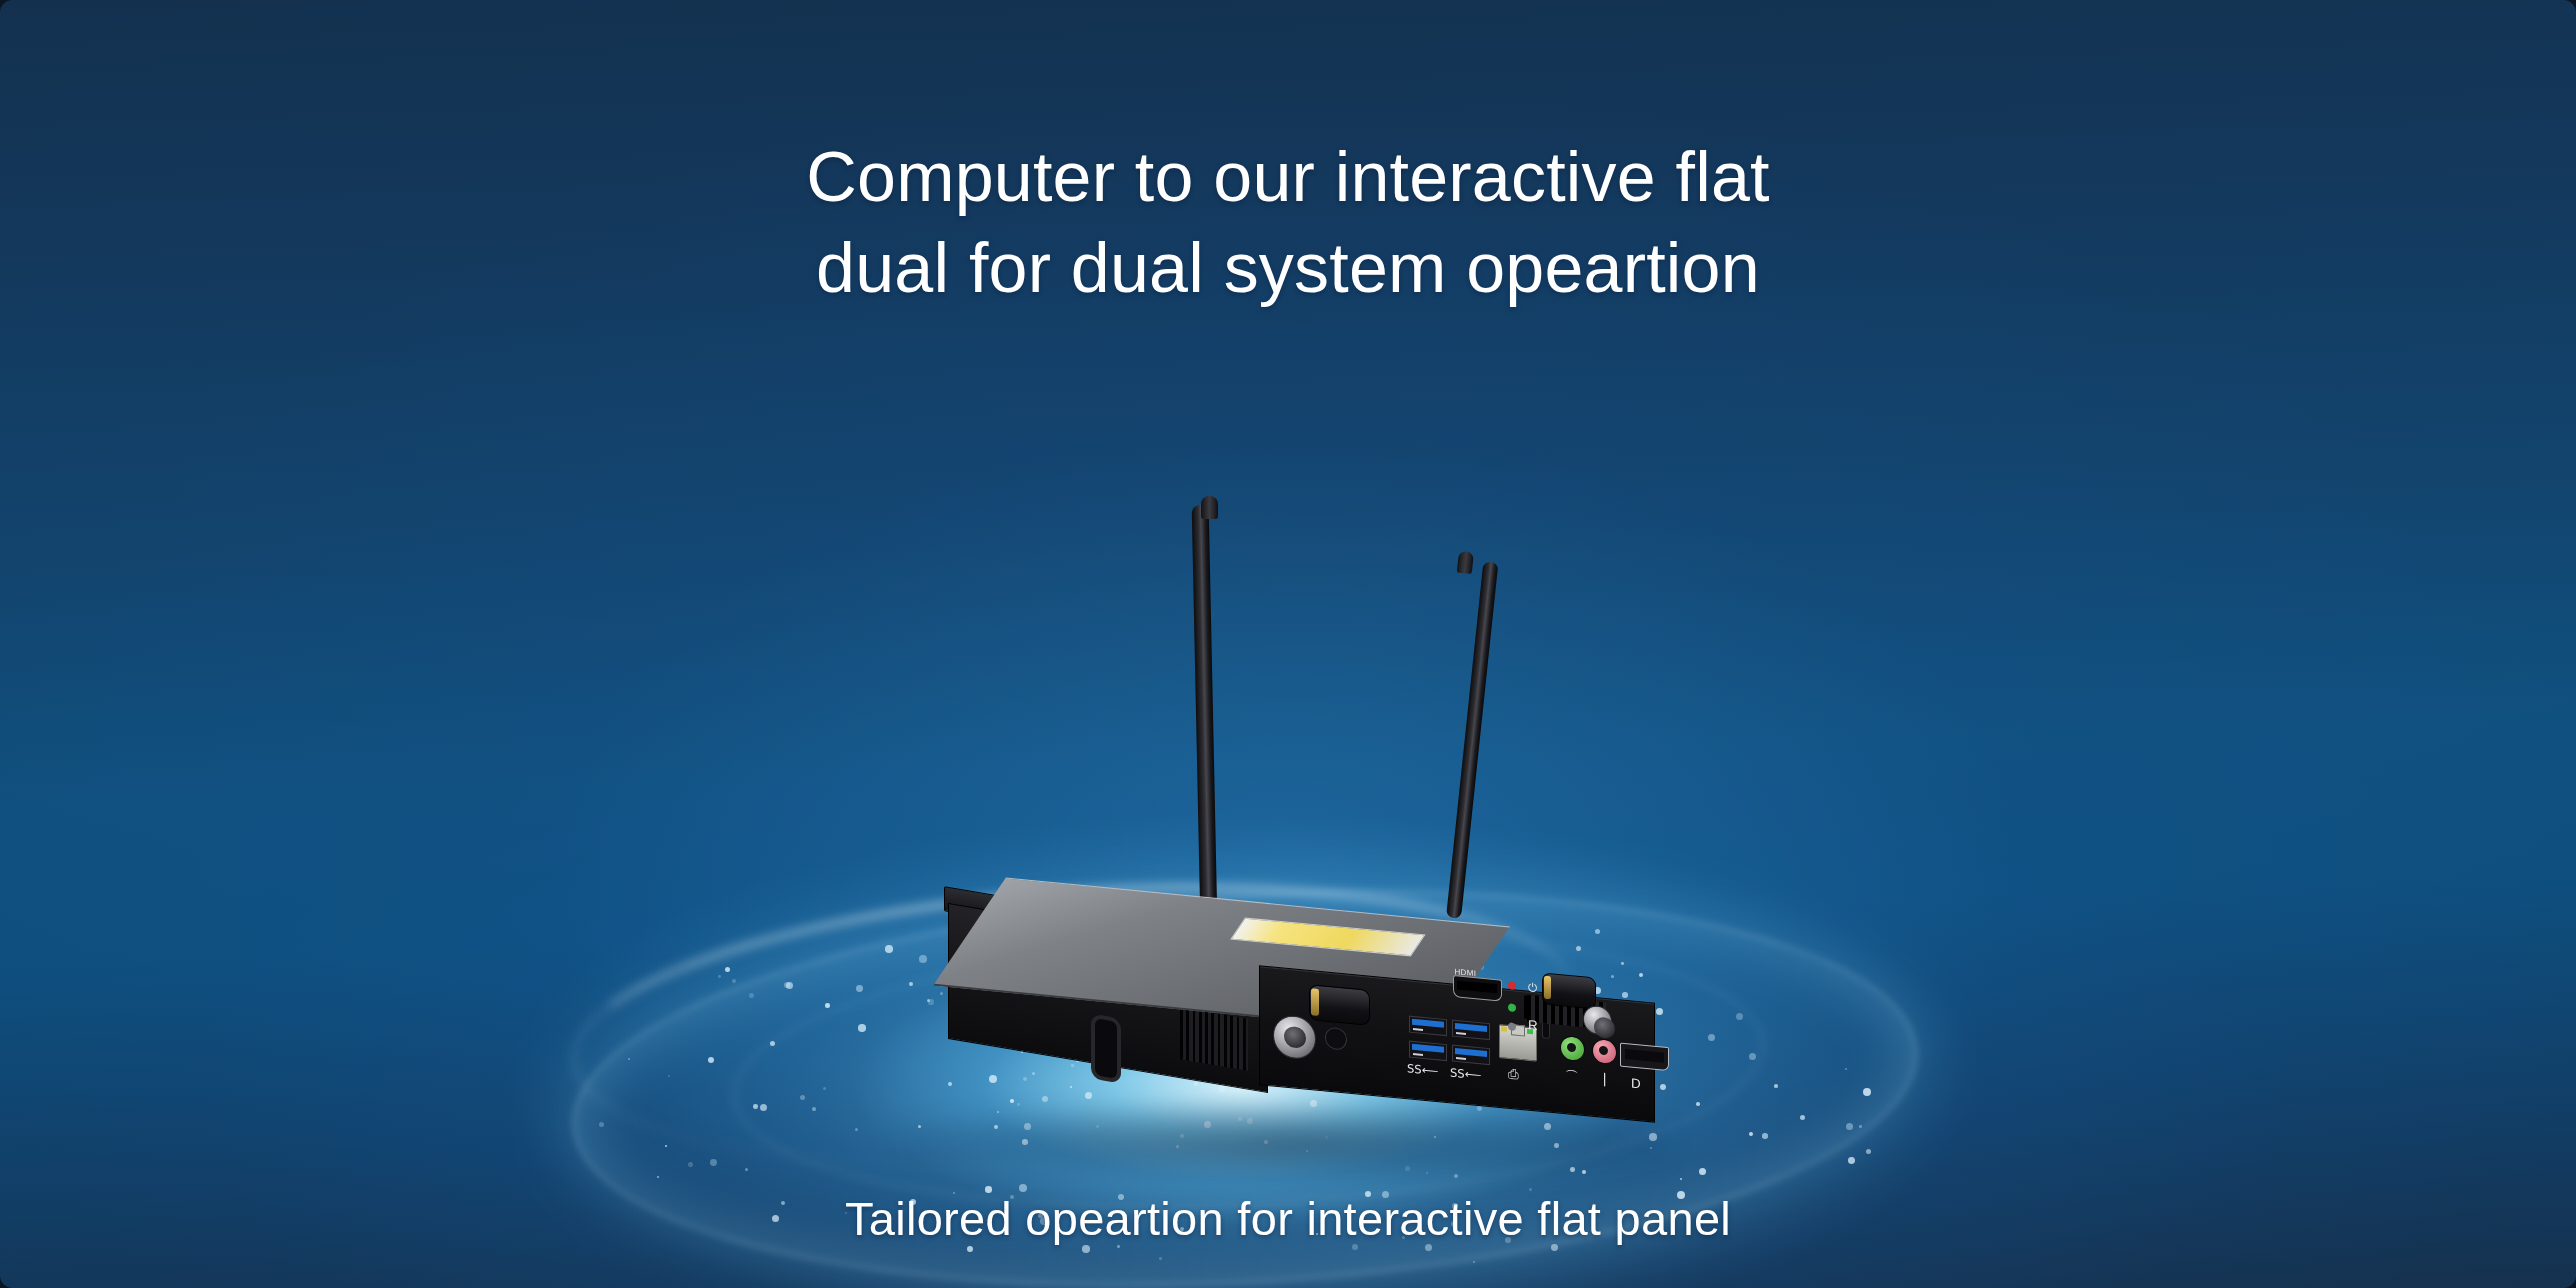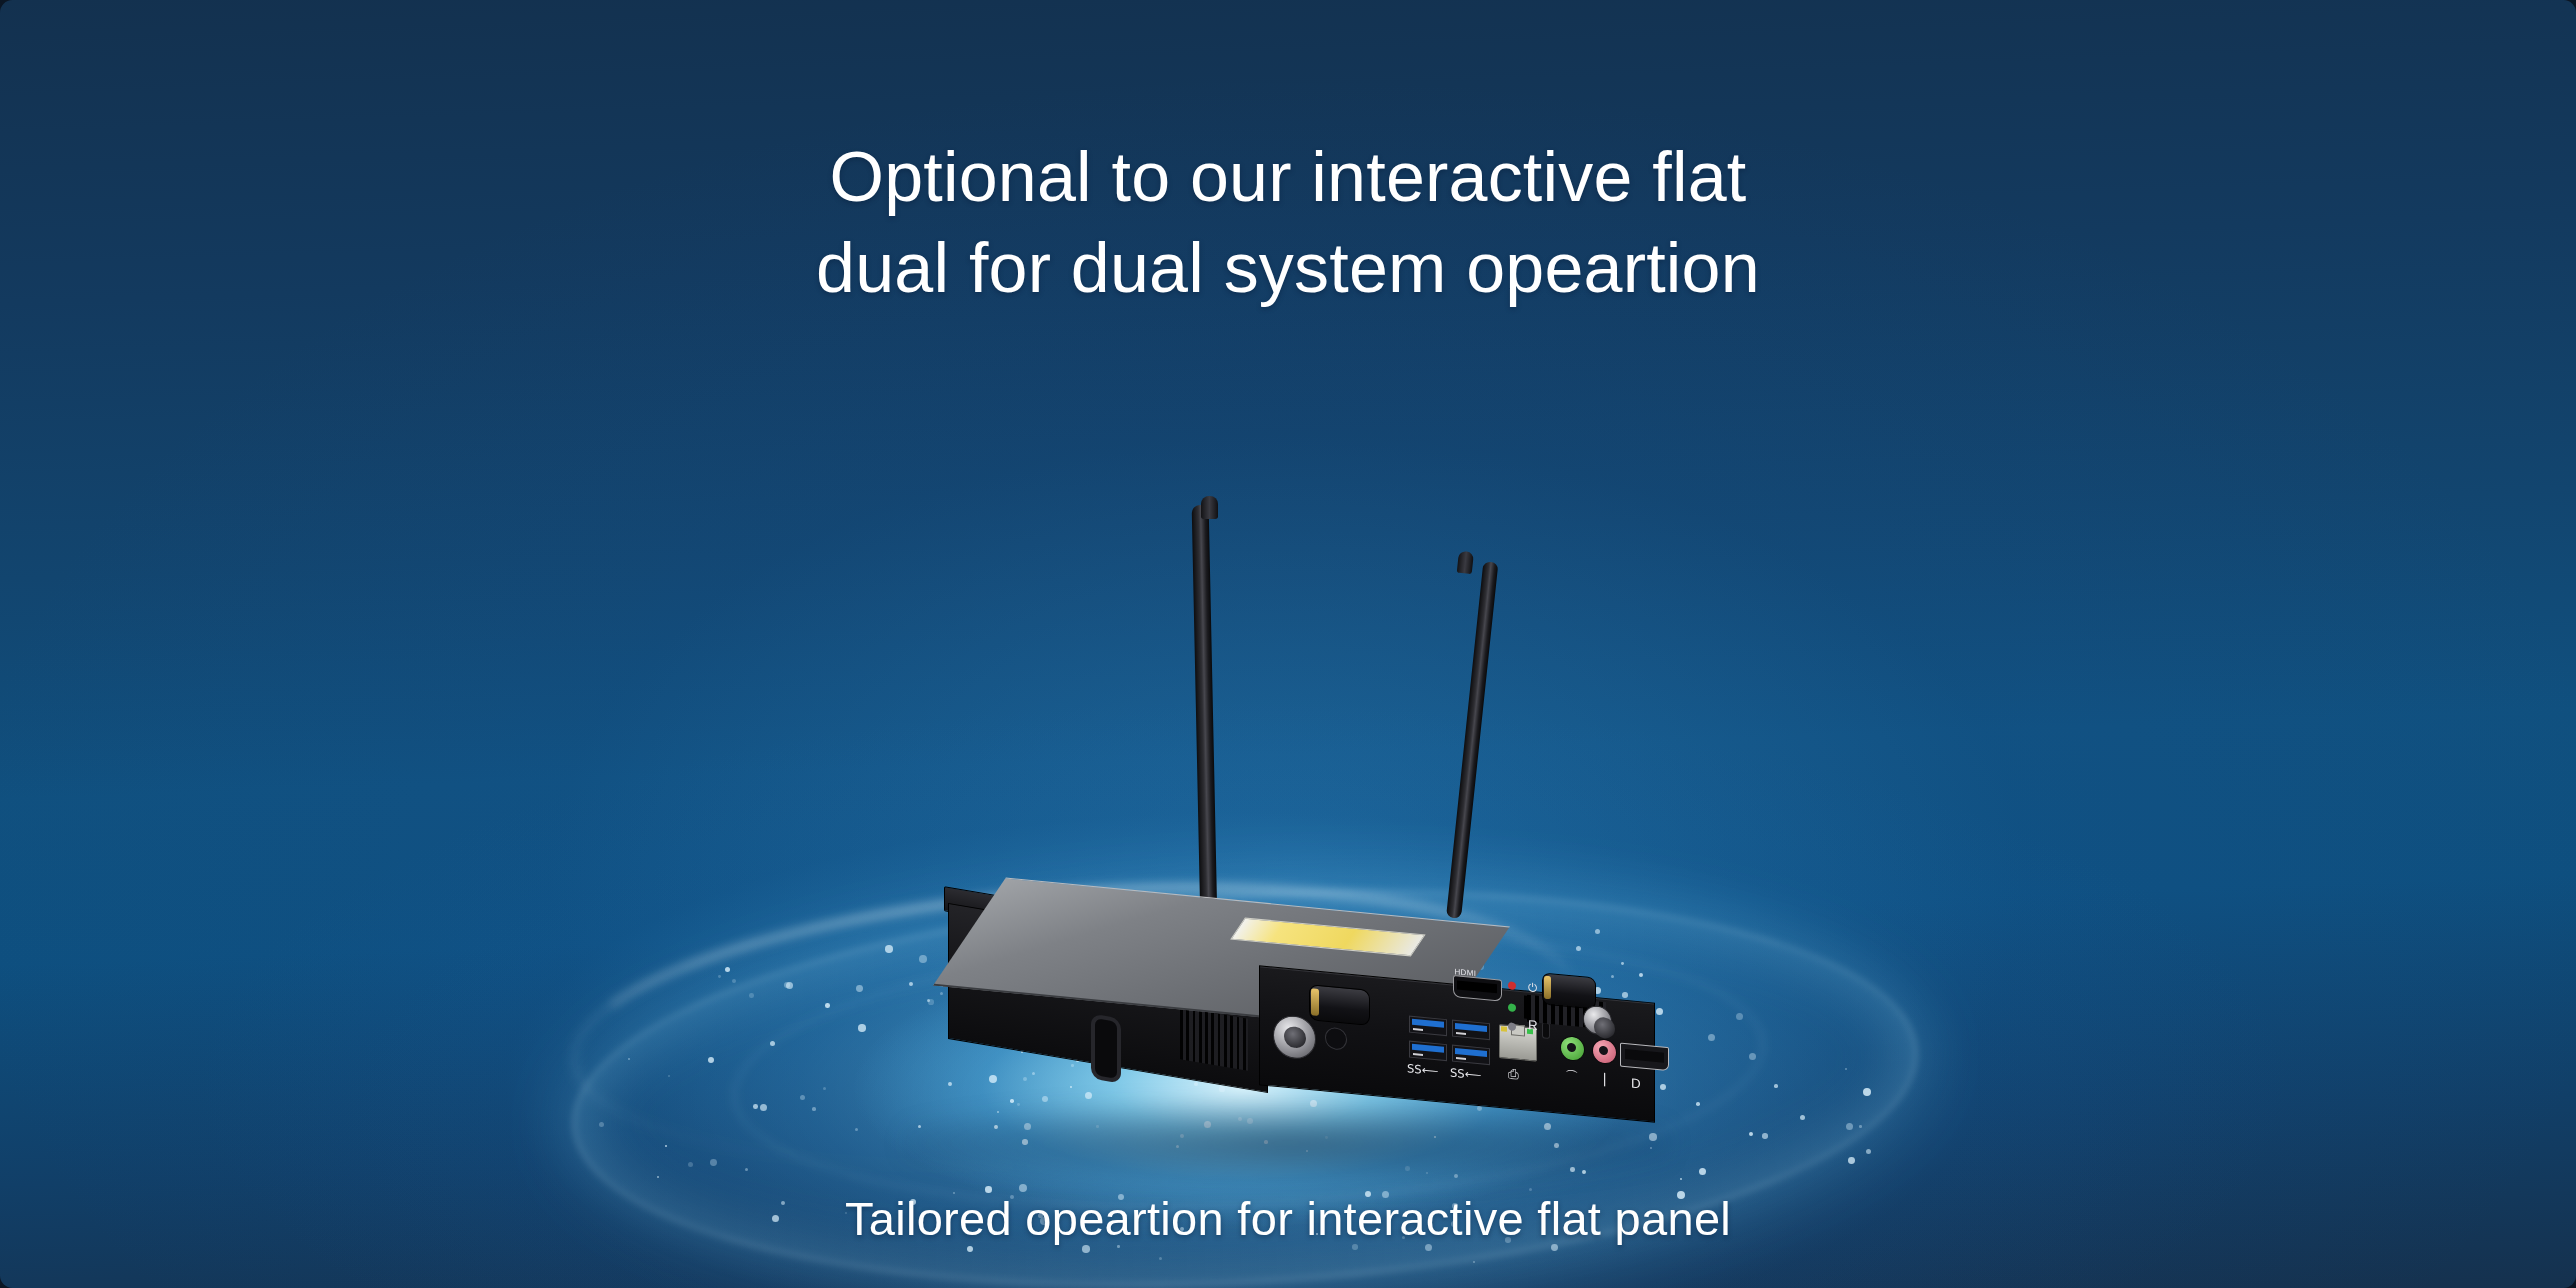--- a/index.html
+++ b/index.html
@@ -374,21 +374,21 @@
       <div class="sp" style="left: 1594px; top: 987px; width: 7.4px; height: 7.4px; opacity: 0.74;"></div>
       <div class="sp" style="left: 1248px; top: 1040px; width: 1.8px; height: 1.8px; opacity: 0.57;"></div>
       <div class="sp" style="left: 1316px; top: 1233px; width: 1.9px; height: 1.9px; opacity: 0.64;"></div>
       <div class="sp" style="left: 953px; top: 1192px; width: 2px; height: 2px; opacity: 0.36;"></div>
       <div class="sp" style="left: 1293px; top: 1052px; width: 8px; height: 8px; opacity: 0.69;"></div>
     </div>
 
   <div class="shadow"></div>
 
   <div class="headline">
-    <span class="l2">Optional to our interactive flat</span>
+    <span class="l2">Computer to our interactive flat</span>
     <span class="l3">dual for dual system opeartion</span>
   </div>
 
   <div class="device">
 
     <div class="ant ant-l"></div>
     <div class="ant-l-tip"></div>
 
     <div class="ant ant-r"></div>
     <div class="ant-r-tip"></div>

